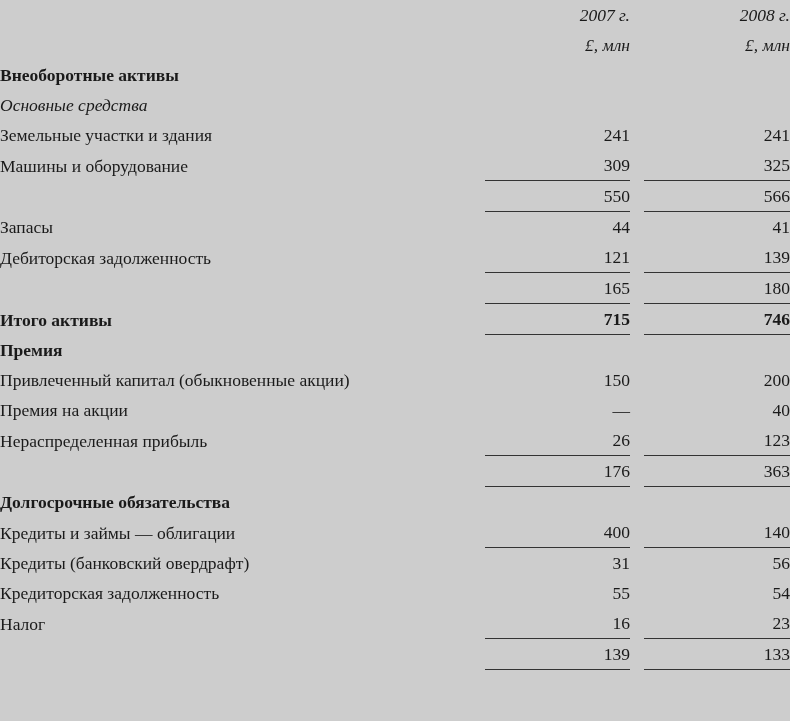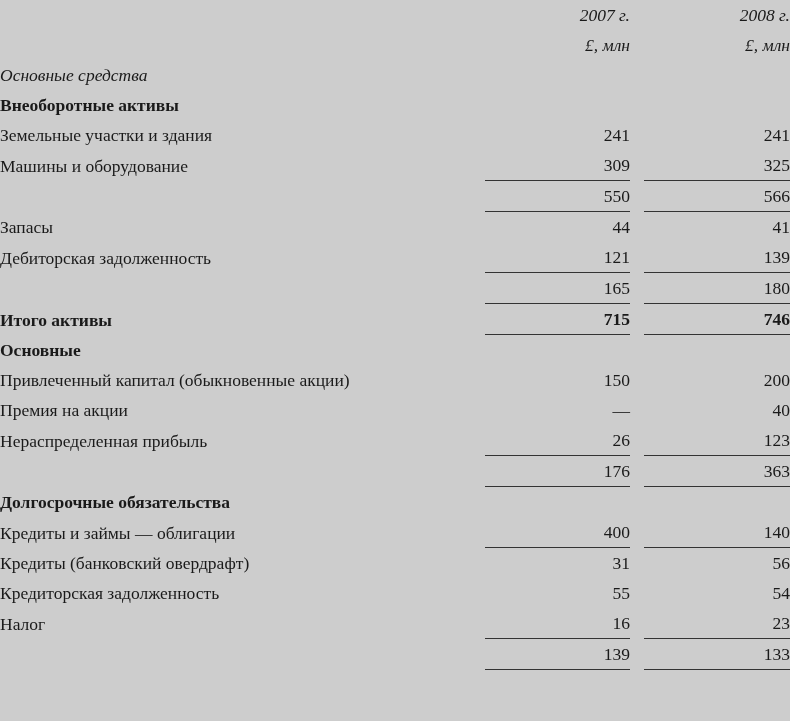--- a/index.html
+++ b/index.html
@@ -112,38 +112,38 @@
         <td class="num y1">
           <span class="cellbox colhead">£, млн</span>
         </td>
         <td class="num y2">
           <span class="cellbox colhead">£, млн</span>
         </td>
       </tr>
     </thead>
     <tbody id="tbody">
         <tr>
+          <td class="label head-section">Внеоборотные активы</td>
+          <td class="num y1">
+            <span class="cellbox head-section"></span>
+          </td>
+          <td class="num y2">
+            <span class="cellbox head-section"></span>
+          </td>
+        </tr>
+        <tr>
           <td class="label head-italic">Основные средства</td>
           <td class="num y1">
             <span class="cellbox head-italic"></span>
           </td>
           <td class="num y2">
             <span class="cellbox head-italic"></span>
           </td>
         </tr>
         <tr>
-          <td class="label head-section">Внеоборотные активы</td>
-          <td class="num y1">
-            <span class="cellbox head-section"></span>
-          </td>
-          <td class="num y2">
-            <span class="cellbox head-section"></span>
-          </td>
-        </tr>
-        <tr>
           <td class="label ">Земельные участки и здания</td>
           <td class="num y1">
             <span class="cellbox ">241</span>
           </td>
           <td class="num y2">
             <span class="cellbox ">241</span>
           </td>
         </tr>
         <tr>
           <td class="label ">Машины и оборудование</td>
@@ -193,21 +193,21 @@
         <tr>
           <td class="label total">Итого активы</td>
           <td class="num y1">
             <span class="cellbox total rule-bottom">715</span>
           </td>
           <td class="num y2">
             <span class="cellbox total rule-bottom">746</span>
           </td>
         </tr>
         <tr>
-          <td class="label head-section">Основные</td>
+          <td class="label head-section">Премия</td>
           <td class="num y1">
             <span class="cellbox head-section"></span>
           </td>
           <td class="num y2">
             <span class="cellbox head-section"></span>
           </td>
         </tr>
         <tr>
           <td class="label ">Привлеченный капитал (обыкновенные акции)</td>
           <td class="num y1">

